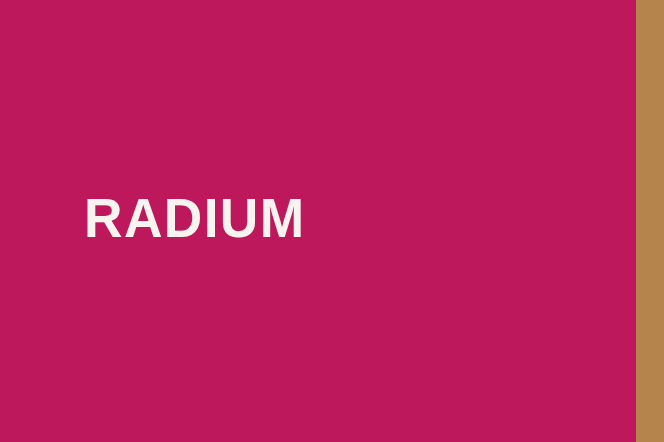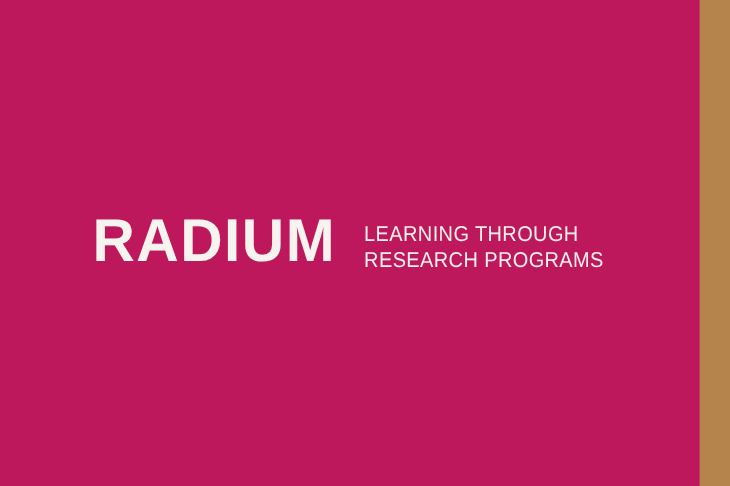--- a/index.html
+++ b/index.html
@@ -75,20 +75,16 @@
 </style>
 </head>
 <body>
 
 <div class="banner">
 
   <div class="logo-lockup">
 
     <div class="wordmark">RADIUM</div>
 
-    <div class="tagline">
-      <div class="tagline-line">LEARNING THROUGH</div>
-      <div class="tagline-line">RESEARCH PROGRAMS</div>
-    </div>
 
   </div>
 
 </div>
 
 </body></html>

